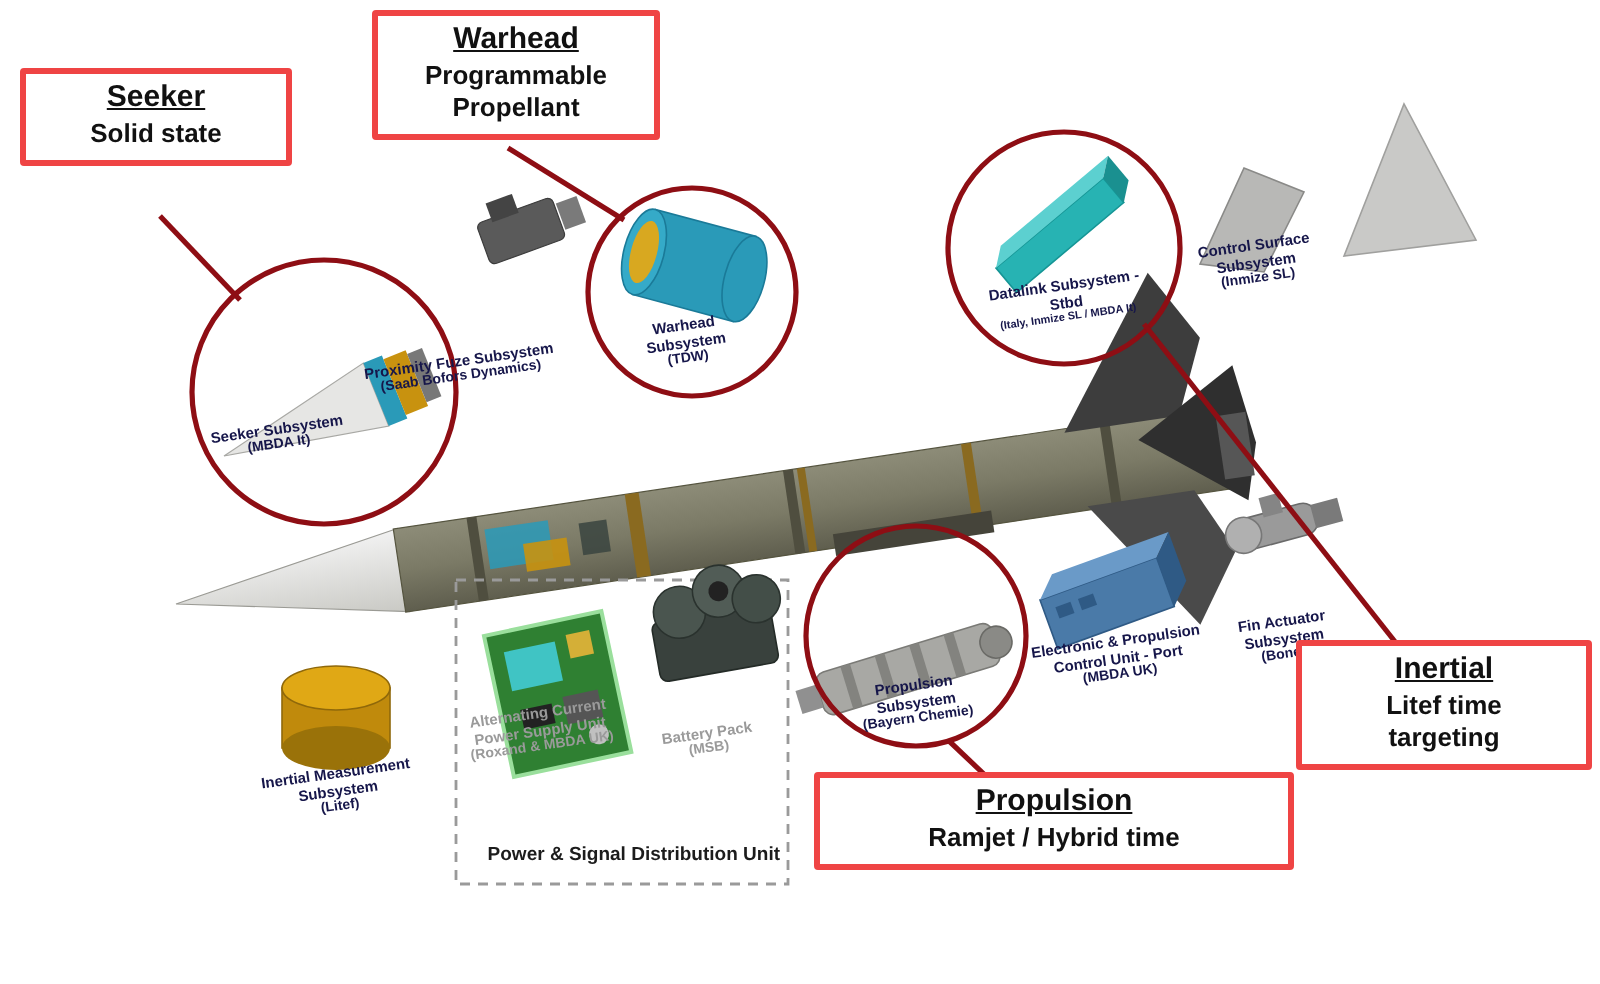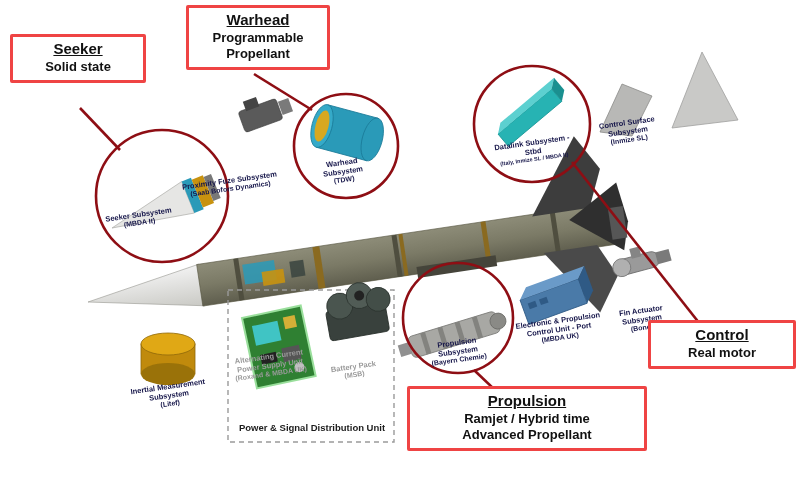--- a/index.html
+++ b/index.html
@@ -15,21 +15,21 @@
   }
   .callout-title{font-weight:bold;text-decoration:underline;font-size:15px;}
   .callout-line{font-size:13px;font-weight:bold;}
   .comp-label{
     position:absolute;text-align:center;font-size:7.5px;font-weight:bold;color:#16164a;
     z-index:2;line-height:1.2;transform:rotate(-8deg);
   }
   .comp-label .l2{display:block;font-size:7px;}
   .comp-label.gray{color:#9a9a9a;}
   .psdu-label{
-    position:absolute;text-align:center;font-size:9.5px;font-weight:bold;color:#1c1c1c;
+    position:absolute;text-align:right;font-size:9.5px;font-weight:bold;color:#1c1c1c;
     z-index:2;transform:none;
   }
 </style>
 </head>
 <body>
 
 <div id="canvas">
 
   <svg id="diagram-svg" width="800" height="492" viewBox="0 0 800 492">
     <defs>
@@ -162,28 +162,28 @@
     <div class="callout-line">Solid state</div>
   </div>
 
   <div class="callout" style="left:186px;top:5px;width:126px">
     <div class="callout-title">Warhead</div>
     <div class="callout-line">Programmable</div>
     <div class="callout-line">Propellant</div>
   </div>
 
   <div class="callout" style="left:648px;top:320px;width:130px">
-    <div class="callout-title">Control</div>
-    <div class="callout-line">Real motor</div>
+    <div class="callout-title">Inertial</div>
+    <div class="callout-line">Litef time</div>
+    <div class="callout-line">targeting</div>
   </div>
 
   <div class="callout" style="left:407px;top:386px;width:222px">
     <div class="callout-title">Propulsion</div>
     <div class="callout-line">Ramjet / Hybrid time</div>
-    <div class="callout-line">Advanced Propellant</div>
   </div>
 
   <div class="comp-label" style="left:92px;top:210px;width:94px">
     <span class="l1">Seeker Subsystem</span>
     <span class="l2">(MBDA It)</span>
   </div>
 
   <div class="comp-label" style="left:182px;top:176px;width:96px">
     <span class="l1">Proximity Fuze Subsystem</span>
     <span class="l2">(Saab Bofors Dynamics)</span>

